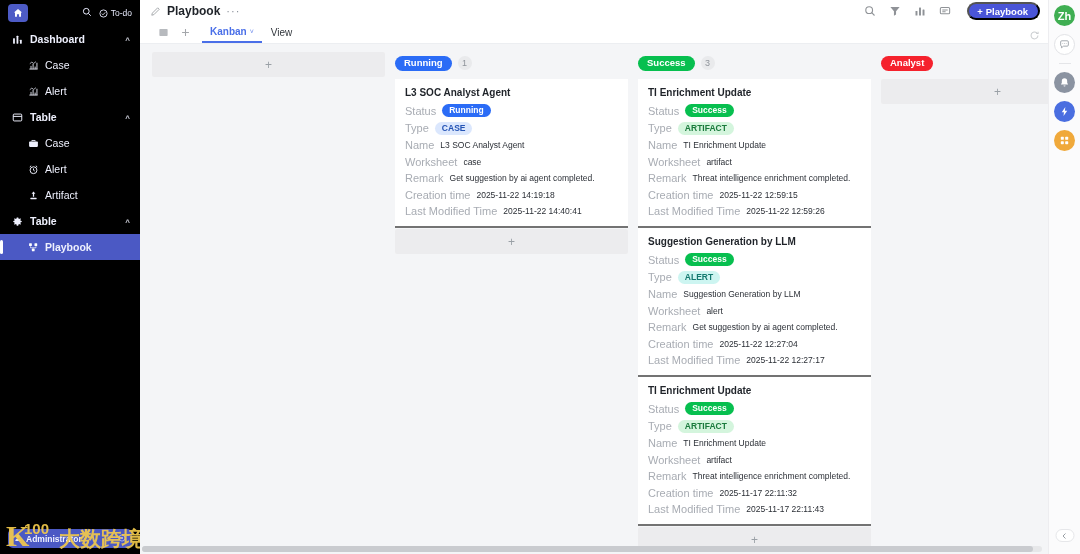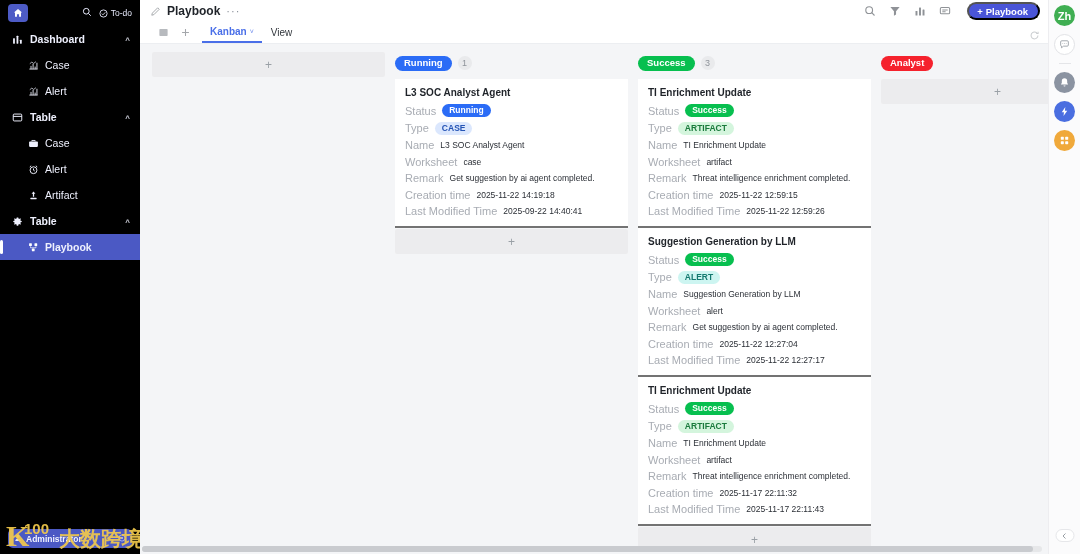--- a/index.html
+++ b/index.html
@@ -494,21 +494,21 @@
                   <div class="row">
                     <span class="k">Remark</span>
                     <span class="v">Get suggestion by ai agent completed.</span>
                   </div>
                   <div class="row">
                     <span class="k">Creation time</span>
                     <span class="v">2025-11-22 14:19:18</span>
                   </div>
                   <div class="row">
                     <span class="k">Last Modified Time</span>
-                    <span class="v">2025-09-22 14:40:41</span>
+                    <span class="v">2025-11-22 14:40:41</span>
                   </div>
                 </div>
               </div>
               <div class="add-slot">+</div>
             </div>
           </div>
           <div class="col">
             <div class="col-head">
               <span class="chip success">Success</span>
               <span class="count">3</span>

